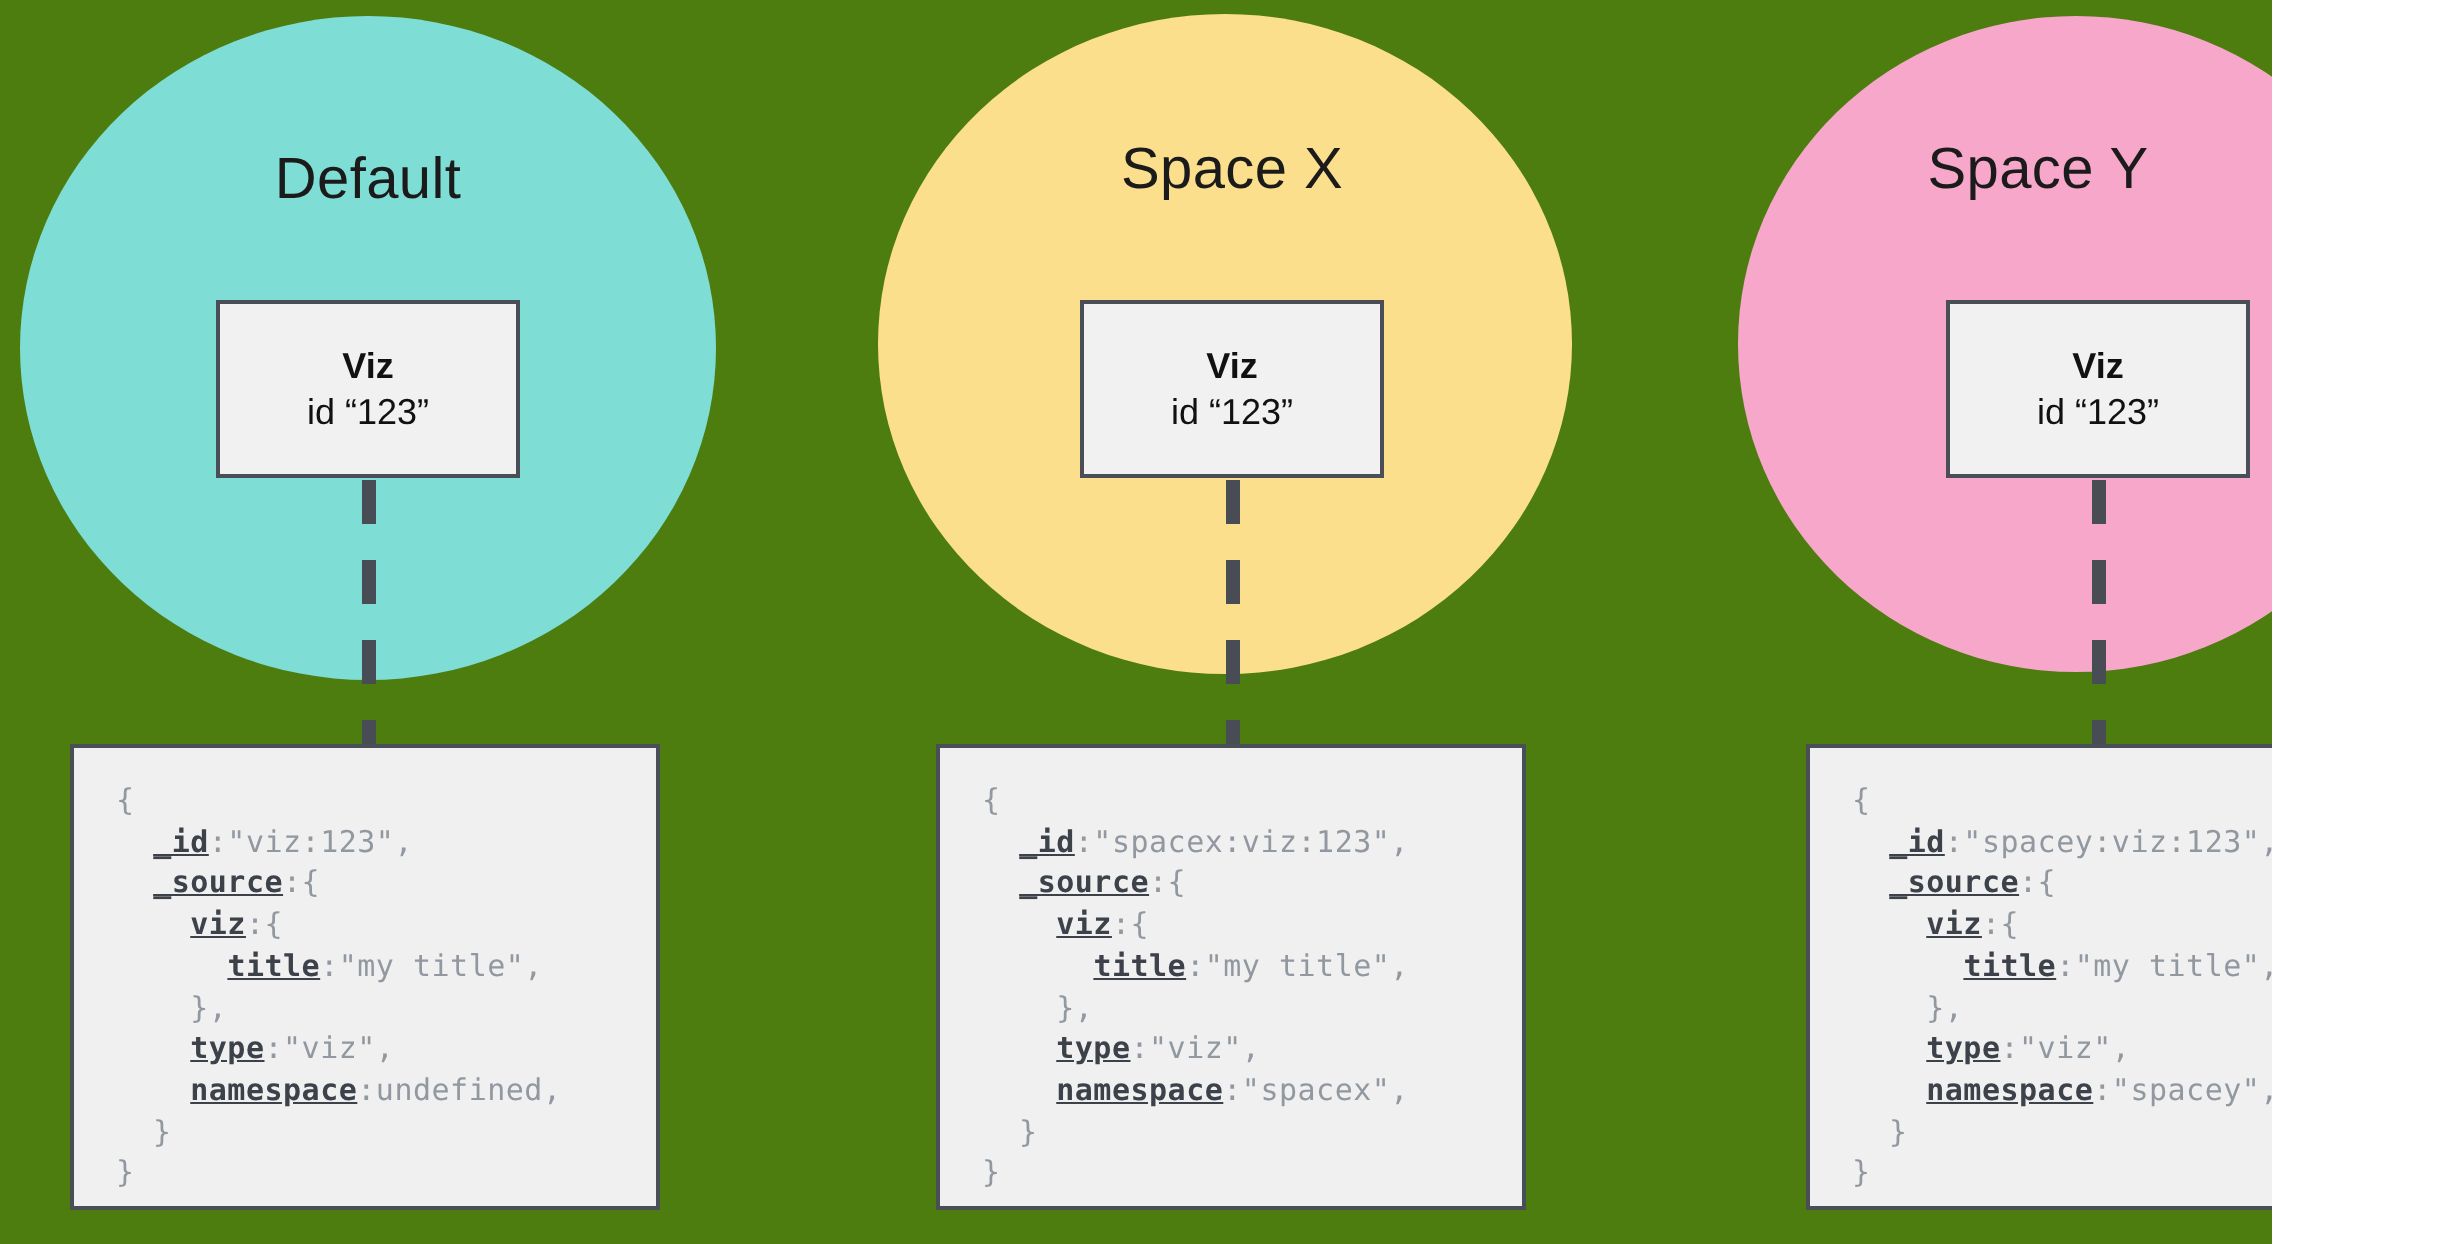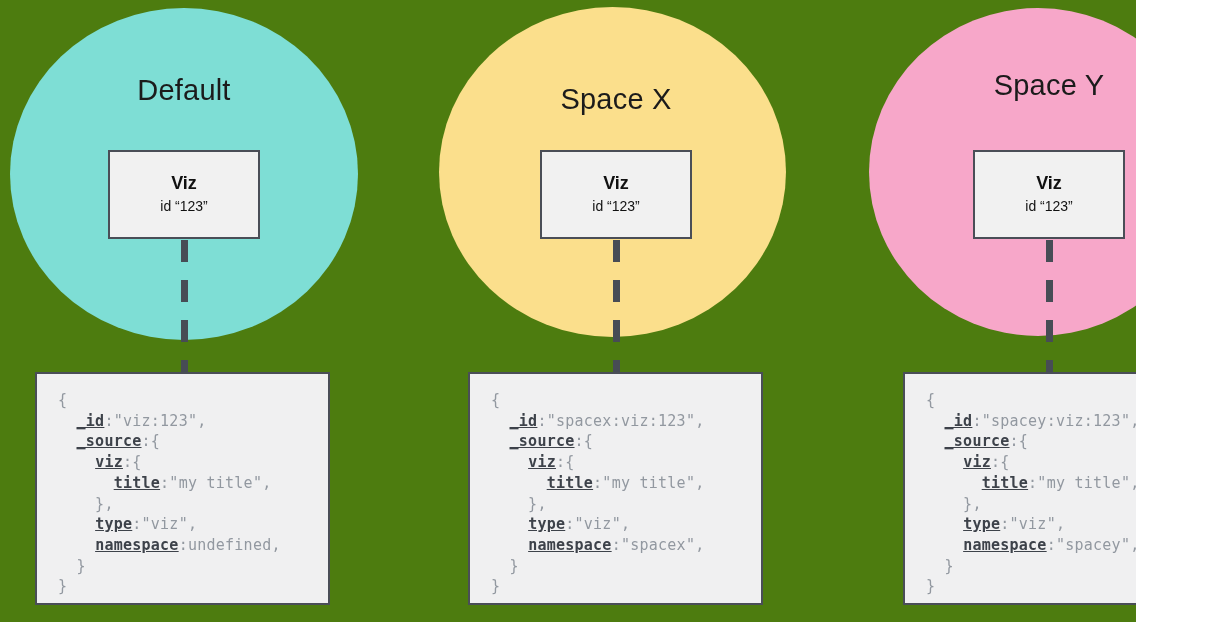--- a/index.html
+++ b/index.html
@@ -28,21 +28,21 @@
   .vizbox{
     position:absolute;
     top:150px;width:152px;height:89px;
     background:#f1f1f1;
     border:2px solid var(--border);
     display:flex;flex-direction:column;
     align-items:center;justify-content:center;
     gap:1px;
   }
   .viz-label{font-size:18px;font-weight:700;color:#111;line-height:22px;}
-  .viz-id{font-size:14px;font-weight:400;color:#111;line-height:22px;}
+  .viz-id{font-size:18px;font-weight:400;color:#111;line-height:22px;}
   .dash{
     position:absolute;
     top:240px;height:135px;width:7px;
     background:repeating-linear-gradient(to bottom, var(--dash) 0 22px, transparent 22px 40px);
   }
   .codebox{
     position:absolute;
     margin:0;
     top:372px;width:295px;height:233px;
     background:#f0f0f1;
@@ -55,22 +55,22 @@
   }
   .code-line{white-space:pre;line-height:20.7px;}
   .code-line .k{color:var(--key);font-weight:600;text-decoration:underline;}
   .code-line .p{color:var(--plain);font-weight:400;}
 
   
   .p1 .ellipse{left:10px;top:8px;width:348px;height:332px;}
   .p2 .ellipse{left:439px;top:7px;width:347px;height:330px;}
   .p3 .ellipse{left:869px;top:8px;width:338px;height:328px;}
   .p1 .title{left:64px;top:74px;}
-  .p2 .title{left:496px;top:83px;}
-  .p3 .title{left:929px;top:69px;}
+  .p2 .title{left:496px;top:69px;}
+  .p3 .title{left:899px;top:69px;}
   .p1 .vizbox{left:108px;}
   .p2 .vizbox{left:540px;}
   .p3 .vizbox{left:973px;}
   .p1 .dash{left:181px;}
   .p2 .dash{left:613px;}
   .p3 .dash{left:1046px;}
   .p1 .codebox{left:35px;}
   .p2 .codebox{left:468px;}
   .p3 .codebox{left:903px;}
 </style>

